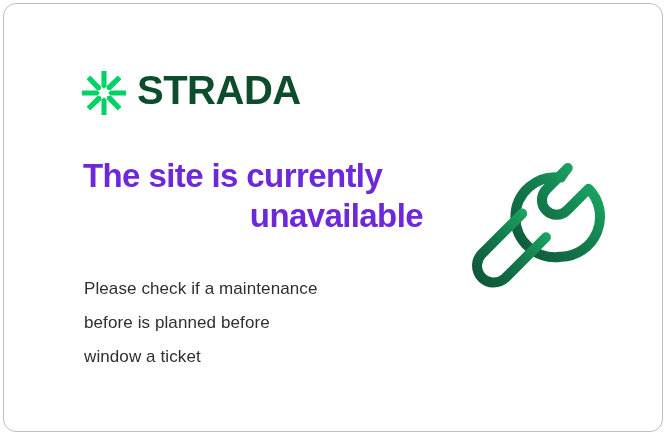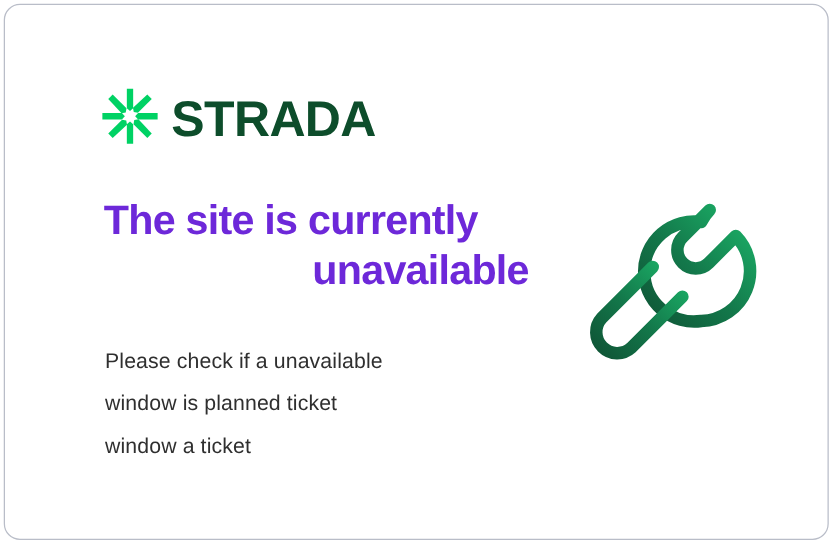--- a/index.html
+++ b/index.html
@@ -36,21 +36,21 @@
     border-radius: 13px;
     overflow: hidden;
   }
 
   
   .brand {
     position: absolute;
     left: 77px;
     top: 66px;
     display: flex;
-    align-items: flex-end;
+    align-items: flex-start;
     gap: 10px;
   }
   .brand-mark {
     width: 46px;
     height: 46px;
     display: block;
     flex: none;
   }
   .brand-word {
     font-size: 40px;
@@ -125,22 +125,22 @@
           <polygon points="80.1,12.2 87.8,19.9 63.8,43.9 56.5,42.6 55.2,35.3"></polygon>
           <polygon points="19.9,87.8 12.2,80.1 36.2,56.1 43.5,57.4 44.8,64.7"></polygon>
         </g>
       </svg>
       <div class="brand-word">STRADA</div>
     </div>
 
     <h1 class="headline"><span class="l1">The site is currently</span> <span class="l2">unavailable</span></h1>
 
     <p class="body-copy">
-      <span>Please check if a unavailable</span>
-      <span>window is planned ticket</span>
+      <span>Please check if a maintenance</span>
+      <span>before is planned before</span>
       <span>window a ticket</span>
     </p>
 
     <svg class="wrench" viewBox="0 0 120 120" aria-hidden="true">
       <defs>
         <linearGradient id="wrenchGrad" x1="0" y1="1" x2="1" y2="0">
           <stop offset="0%" stop-color="#0f5536"></stop>
           <stop offset="45%" stop-color="#13774a"></stop>
           <stop offset="100%" stop-color="#1cb369"></stop>
         </linearGradient>

